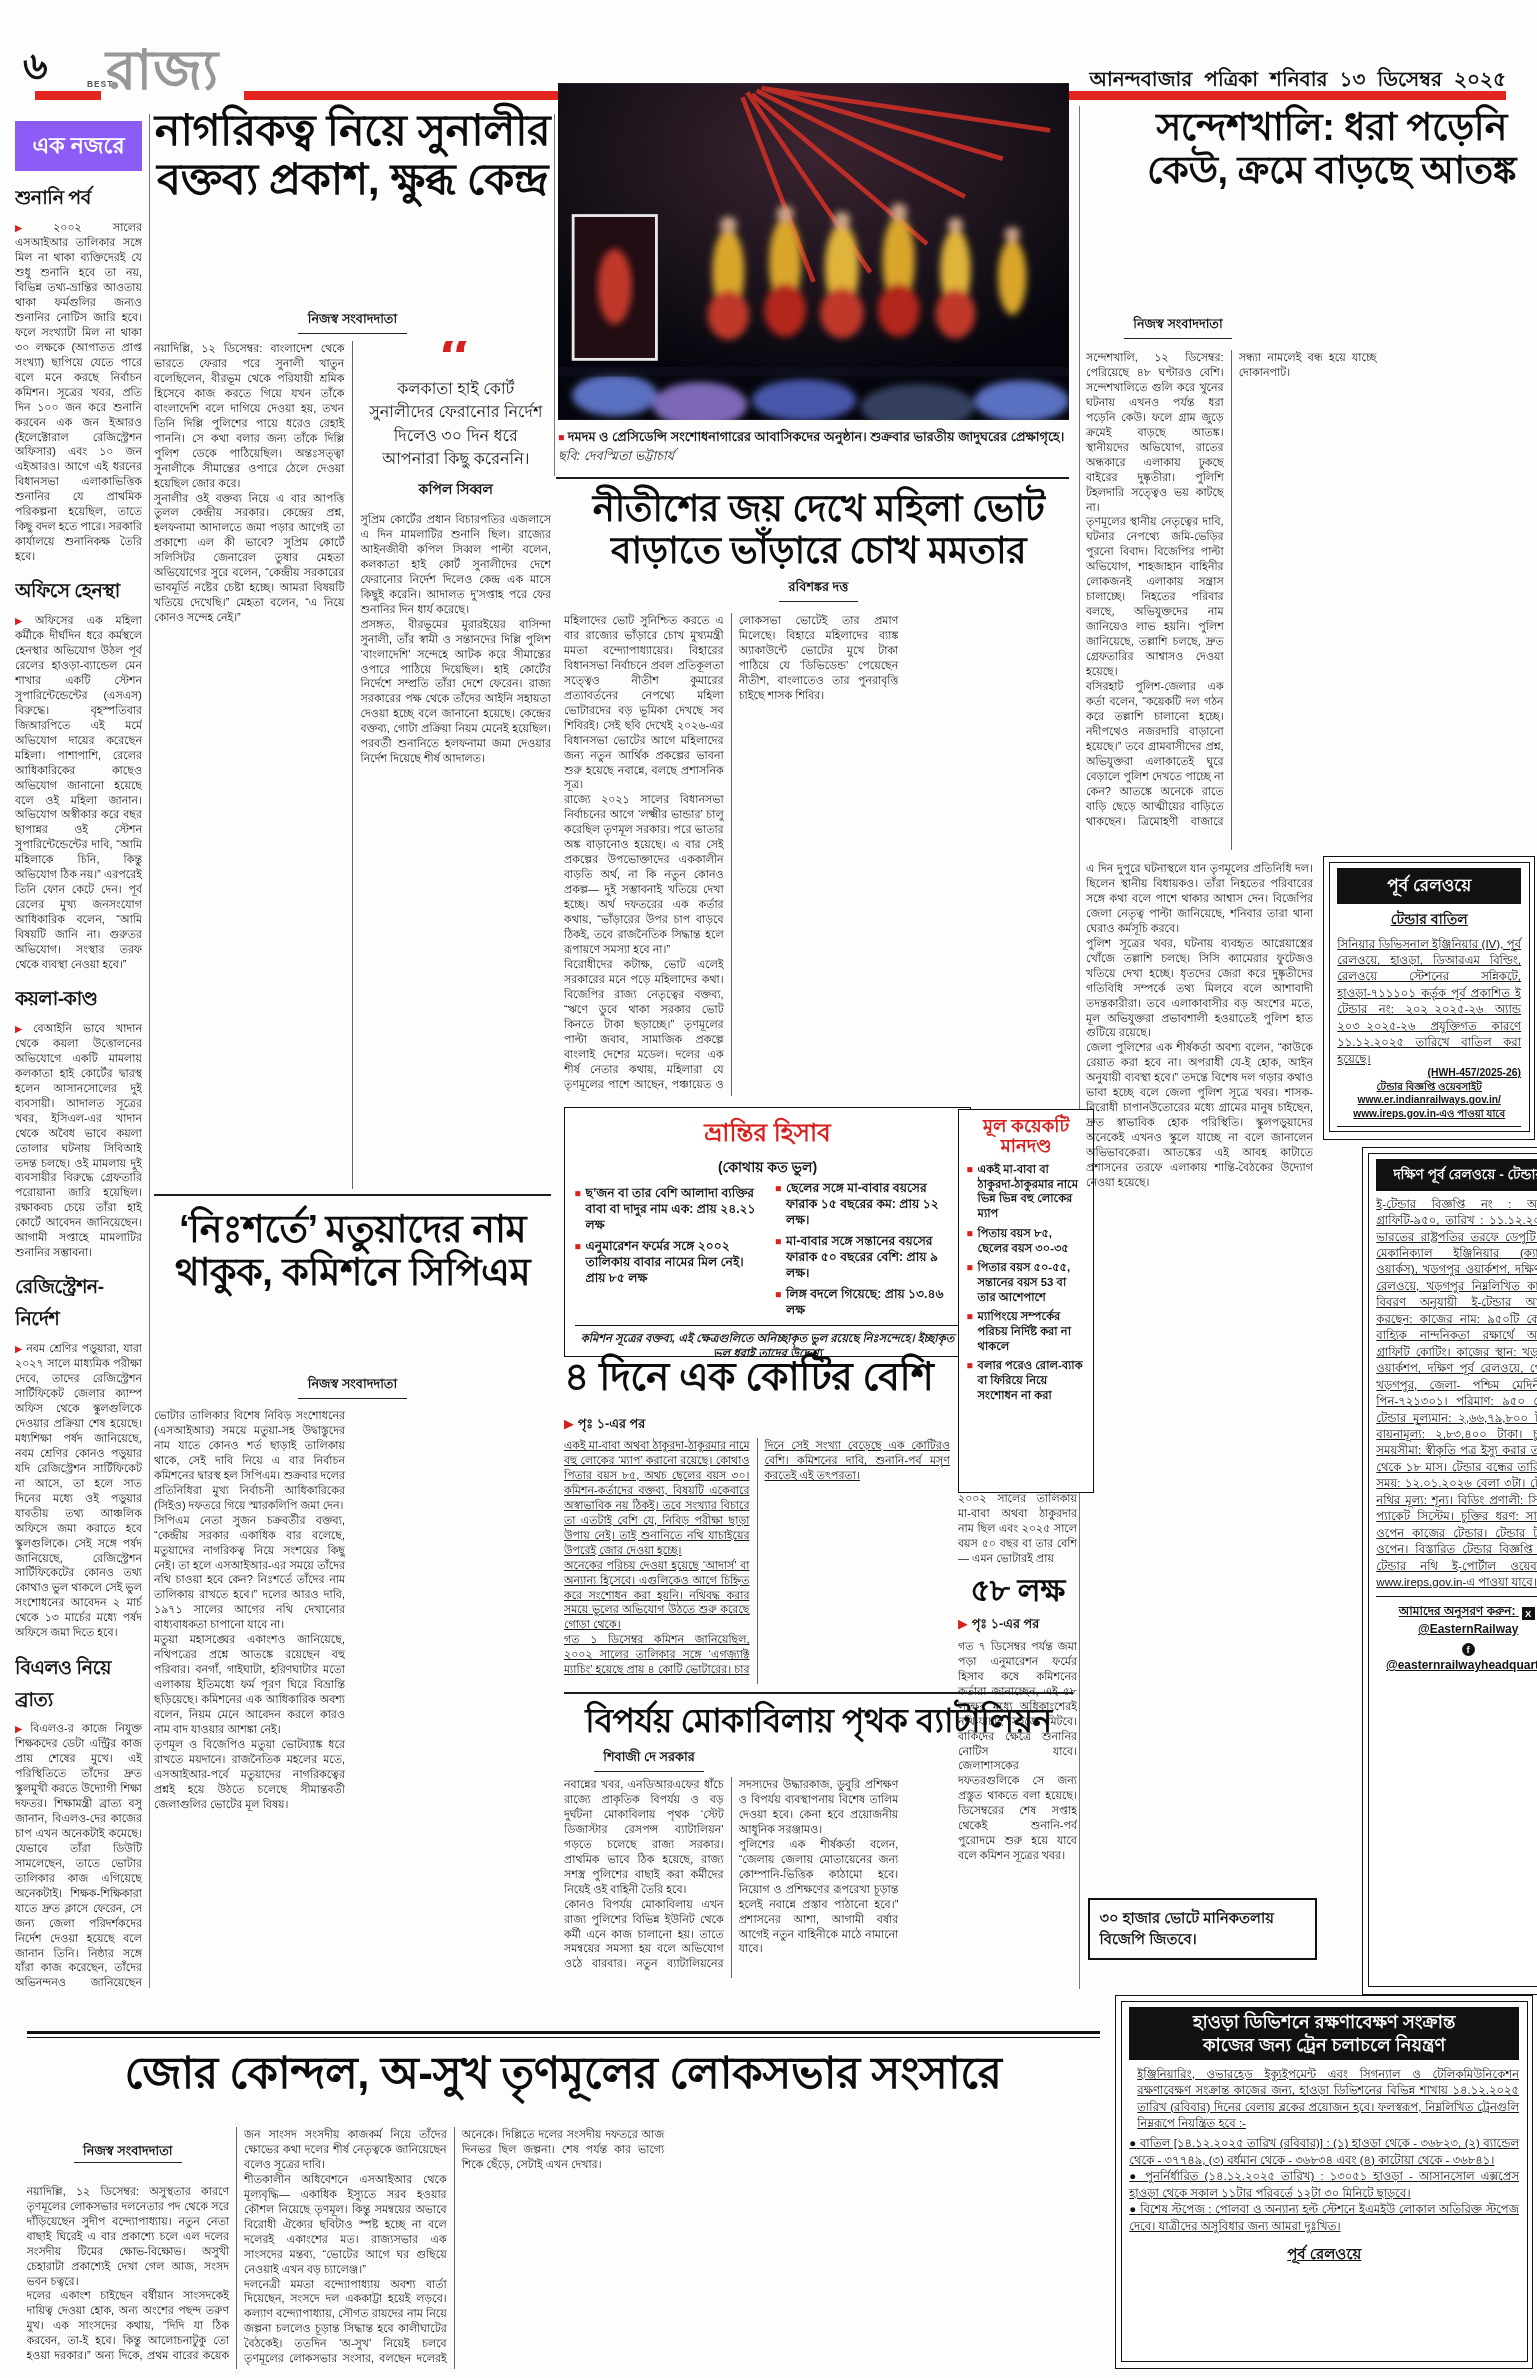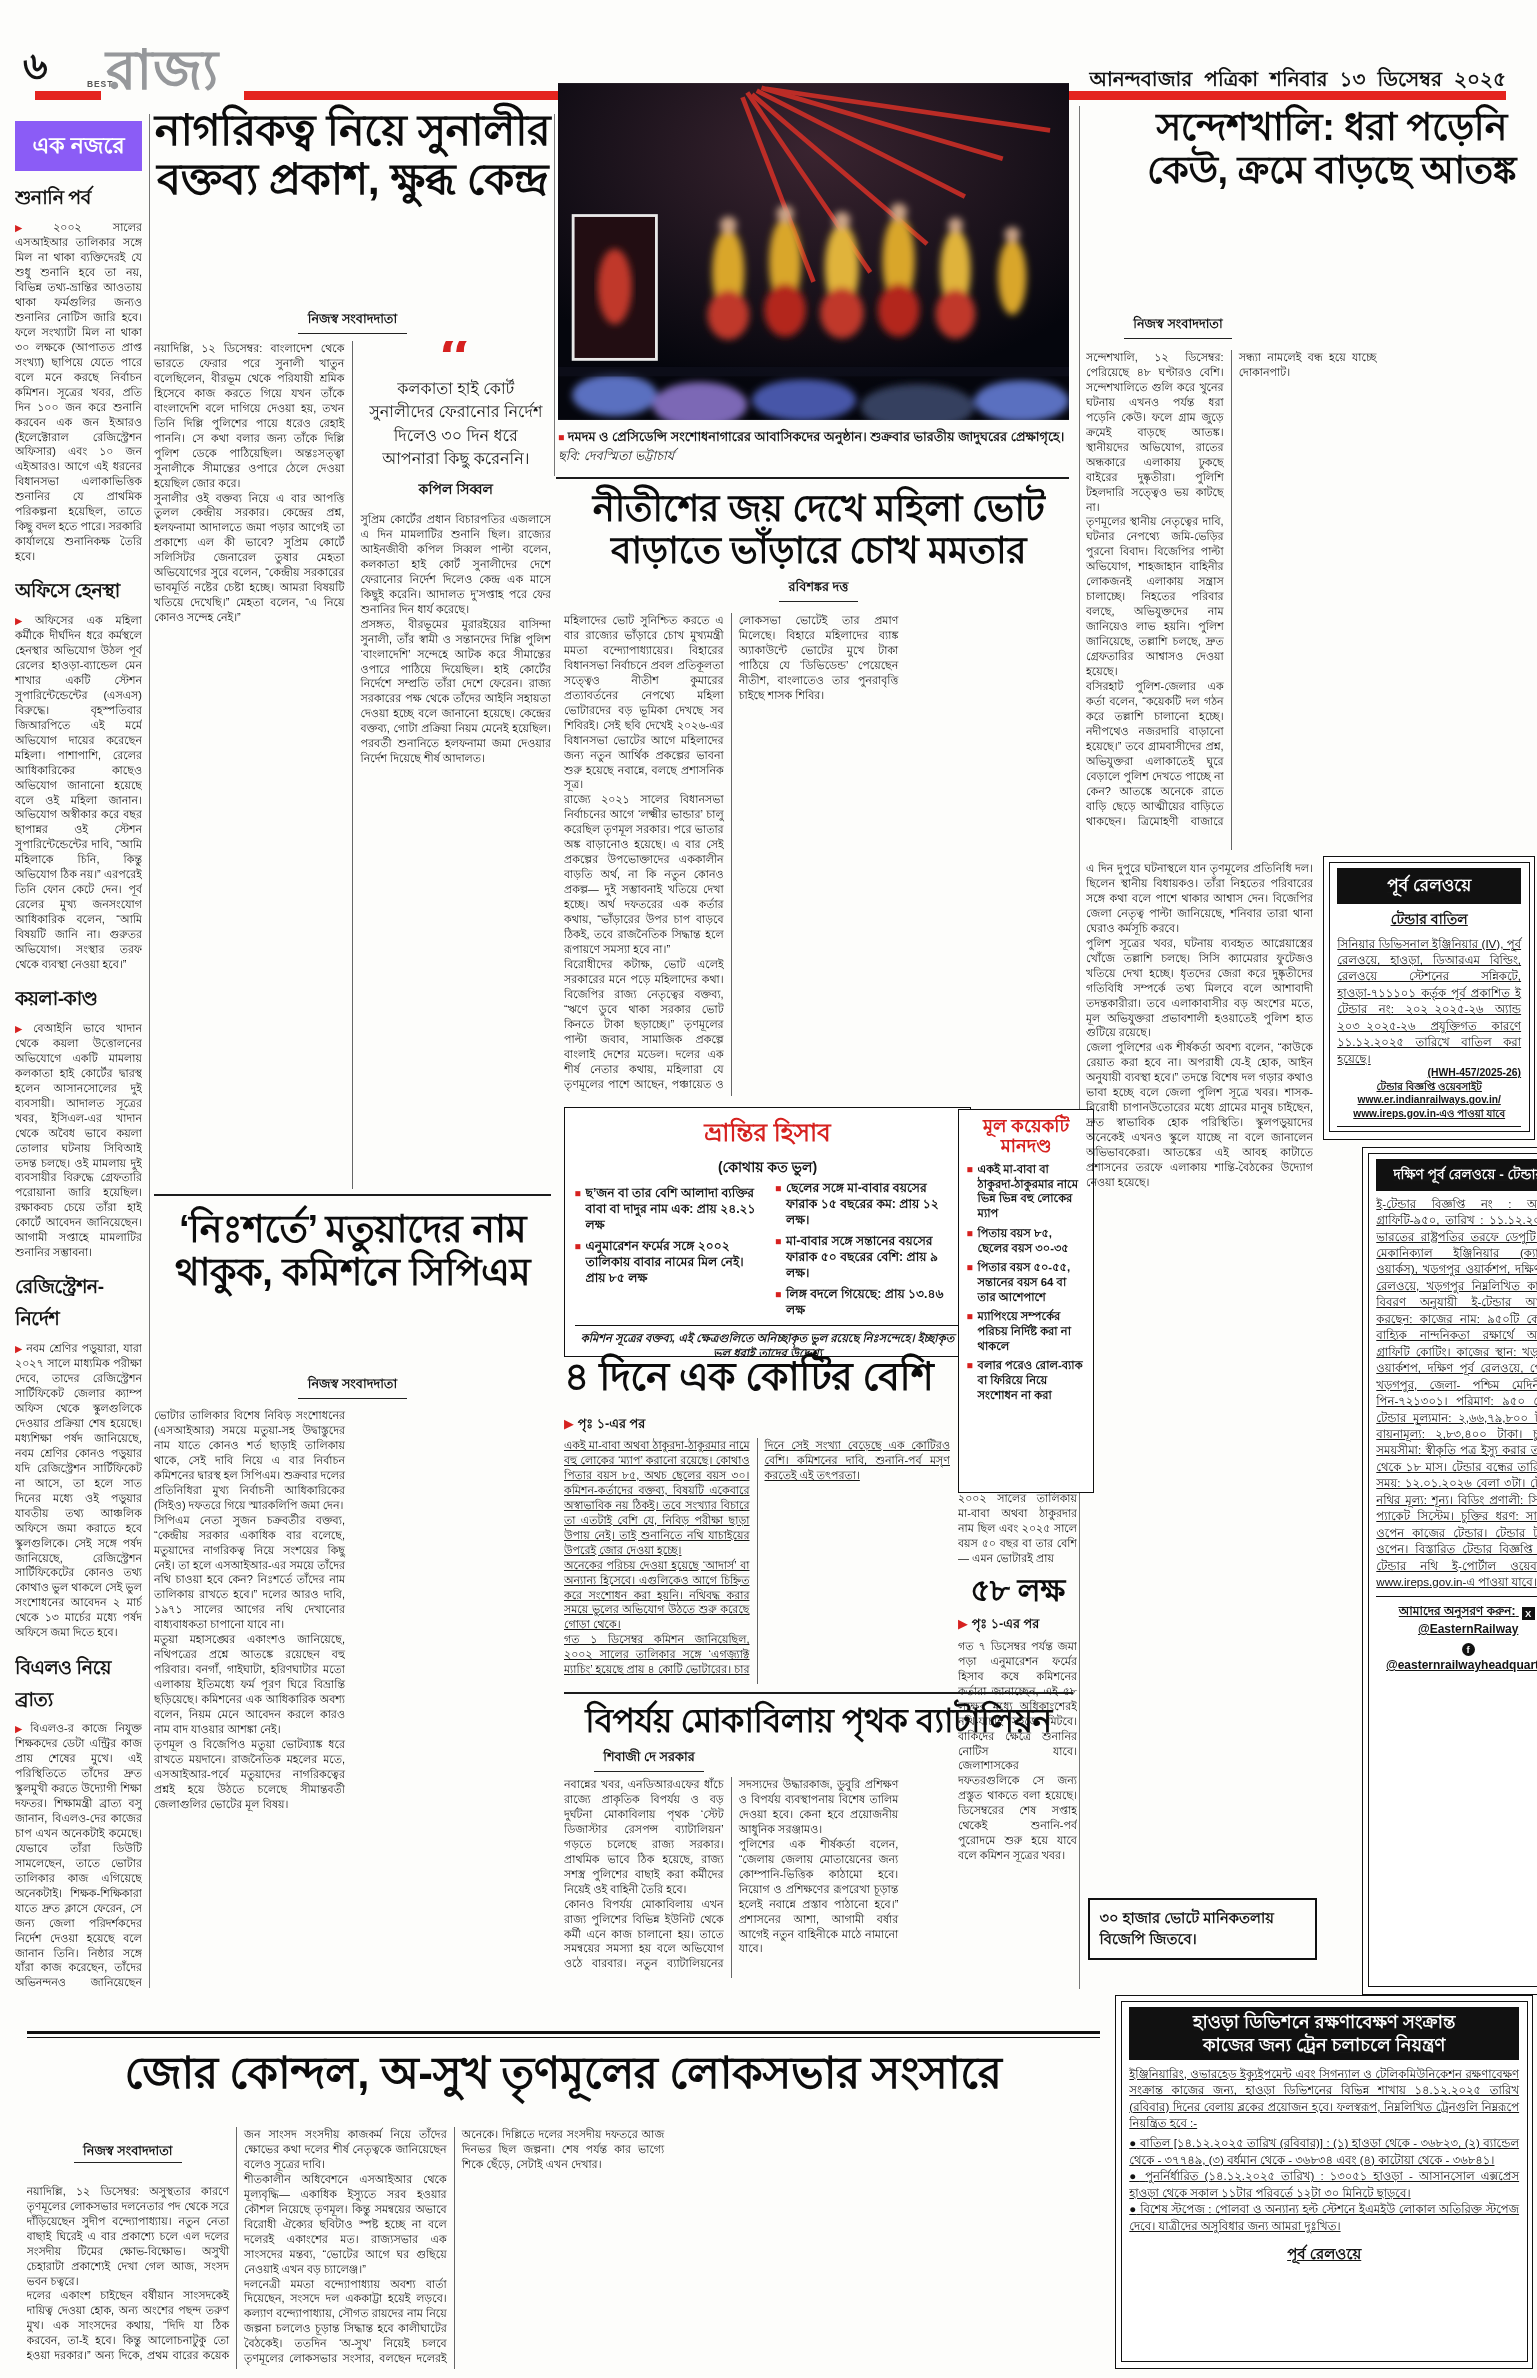--- a/index.html
+++ b/index.html
@@ -213,21 +213,21 @@
       <div class="bx-item" style="font-size:11.4px;">
           <span class="sq">■</span>
           <span>একই মা-বাবা বা ঠাকুরদা-ঠাকুরমার নামে ভিন্ন ভিন্ন বহু লোকের ম্যাপ</span>
         </div>
       <div class="bx-item" style="font-size:11.4px;">
           <span class="sq">■</span>
           <span>পিতায় বয়স ৮৫, ছেলের বয়স ৩০-৩৫</span>
         </div>
       <div class="bx-item" style="font-size:11.4px;">
           <span class="sq">■</span>
-          <span>পিতার বয়স ৫০-৫৫, সন্তানের বয়স 64 বা তার আশেপাশে</span>
+          <span>পিতার বয়স ৫০-৫৫, সন্তানের বয়স 53 বা তার আশেপাশে</span>
         </div>
       <div class="bx-item" style="font-size:11.4px;">
           <span class="sq">■</span>
           <span>ম্যাপিংয়ে সম্পর্কের পরিচয় নির্দিষ্ট করা না থাকলে</span>
         </div>
       <div class="bx-item" style="font-size:11.4px;">
           <span class="sq">■</span>
           <span>বলার পরেও রোল-ব্যাক বা ফিরিয়ে নিয়ে সংশোধন না করা</span>
         </div>
     </div>
@@ -314,21 +314,21 @@
 দলনেত্রী মমতা বন্দ্যোপাধ্যায় অবশ্য বার্তা দিয়েছেন, সংসদে দল এককাট্টা হয়েই লড়বে। কল্যাণ বন্দ্যোপাধ্যায়, সৌগত রায়দের নাম নিয়ে জল্পনা চললেও চূড়ান্ত সিদ্ধান্ত হবে কালীঘাটের বৈঠকেই। ততদিন ‘অ-সুখ’ নিয়েই চলবে তৃণমূলের লোকসভার সংসার, বলছেন দলেরই অনেকে। দিল্লিতে দলের সংসদীয় দফতরে আজ দিনভর ছিল জল্পনা। শেষ পর্যন্ত কার ভাগ্যে শিকে ছেঁড়ে, সেটাই এখন দেখার।</div>
     </div>
   </div>
 
   <div class="abs ad clip" style="left:1115px;top:1995px;width:407px;height:363px;">
     <div class="ad-inner clip" style="height:348px;">
       <div class="ad-head" style="font-size:18px;line-height:1.25;">
         <div>হাওড়া ডিভিশনে রক্ষণাবেক্ষণ সংক্রান্ত</div>
         <div>কাজের জন্য ট্রেন চলাচলে নিয়ন্ত্রণ</div>
       </div>
-      <div class="ad-body" style="margin-top:5.7px;">ইঞ্জিনিয়ারিং, ওভারহেড ইক্যুইপমেন্ট এবং সিগন্যাল ও টেলিকমিউনিকেশন রক্ষণাবেক্ষণ সংক্রান্ত কাজের জন্য, হাওড়া ডিভিশনের বিভিন্ন শাখায় ১৪.১২.২০২৫ তারিখ (রবিবার) দিনের বেলায় ব্লকের প্রয়োজন হবে। ফলস্বরূপ, নিম্নলিখিত ট্রেনগুলি নিম্নরূপে নিয়ন্ত্রিত হবে :-</div>
+      <div class="ad-body" style="margin-top:5.7px;margin-left:8px;">ইঞ্জিনিয়ারিং, ওভারহেড ইক্যুইপমেন্ট এবং সিগন্যাল ও টেলিকমিউনিকেশন রক্ষণাবেক্ষণ সংক্রান্ত কাজের জন্য, হাওড়া ডিভিশনের বিভিন্ন শাখায় ১৪.১২.২০২৫ তারিখ (রবিবার) দিনের বেলায় ব্লকের প্রয়োজন হবে। ফলস্বরূপ, নিম্নলিখিত ট্রেনগুলি নিম্নরূপে নিয়ন্ত্রিত হবে :-</div>
       <div class="ad-body" style="margin-top:3.8px;"><b><span>●</span></b> <span>বাতিল [১৪.১২.২০২৫ তারিখ (রবিবার)] : (১) হাওড়া থেকে - ৩৬৮২৩, (২) ব্যান্ডেল থেকে - ৩৭৭৪৯, (৩) বর্ধমান থেকে - ৩৬৮৩৪ এবং (৪) কাটোয়া থেকে - ৩৬৮৪১।</span></div>
       <div class="ad-body"><b><span>●</span></b> <span>পুনর্নির্ধারিত (১৪.১২.২০২৫ তারিখ) : ১৩০৫১ হাওড়া - আসানসোল এক্সপ্রেস হাওড়া থেকে সকাল ১১টার পরিবর্তে ১২টা ৩০ মিনিটে ছাড়বে।</span></div>
       <div class="ad-body"><b><span>●</span></b> <span>বিশেষ স্টপেজ : পোলবা ও অন্যান্য হল্ট স্টেশনে ইএমইউ লোকাল অতিরিক্ত স্টপেজ দেবে। যাত্রীদের অসুবিধার জন্য আমরা দুঃখিত।</span></div>
       <div style="text-align:center;font-weight:bold;font-size:15px;margin-top:7.6px;">পূর্ব রেলওয়ে</div>
     </div>
   </div>
 
 </div>
 
 

